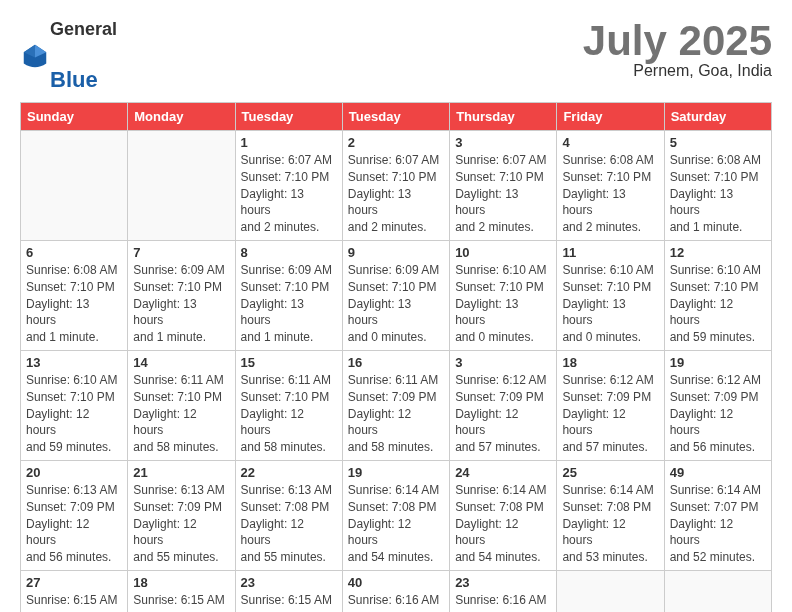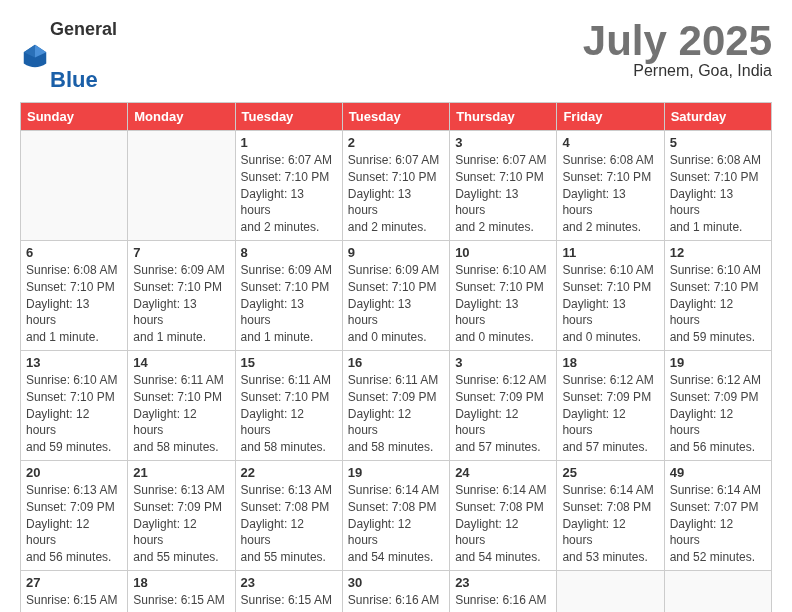--- a/index.html
+++ b/index.html
@@ -336,21 +336,21 @@
 and 51 minutes.</div>
         </td>
         <td>
           <div class="day-number">23</div>
           <div class="day-info" style="white-space: pre-line;">Sunrise: 6:15 AM
 Sunset: 7:06 PM
 Daylight: 12 hours
 and 51 minutes.</div>
         </td>
         <td>
-          <div class="day-number">30</div>
+          <div class="day-number">40</div>
           <div class="day-info" style="white-space: pre-line;">Sunrise: 6:16 AM
 Sunset: 7:06 PM
 Daylight: 12 hours
 and 50 minutes.</div>
         </td>
         <td>
           <div class="day-number">23</div>
           <div class="day-info" style="white-space: pre-line;">Sunrise: 6:16 AM
 Sunset: 7:06 PM
 Daylight: 12 hours

